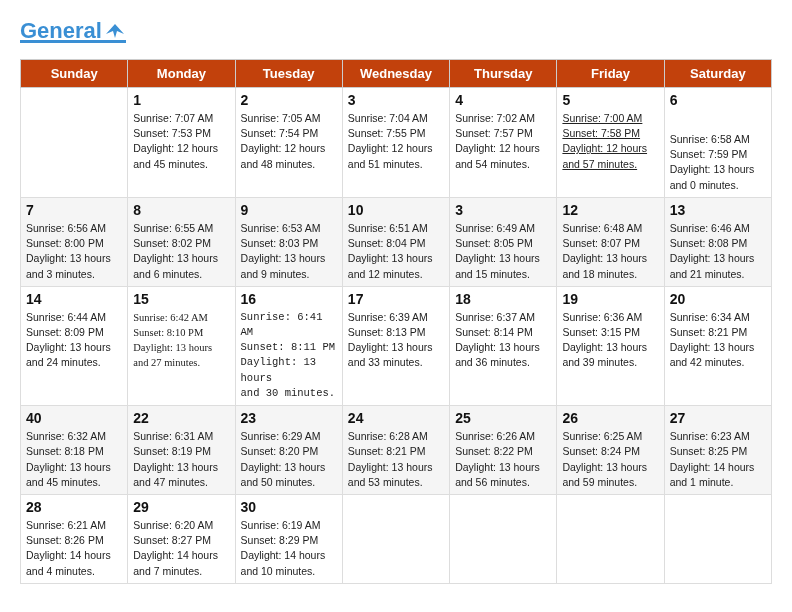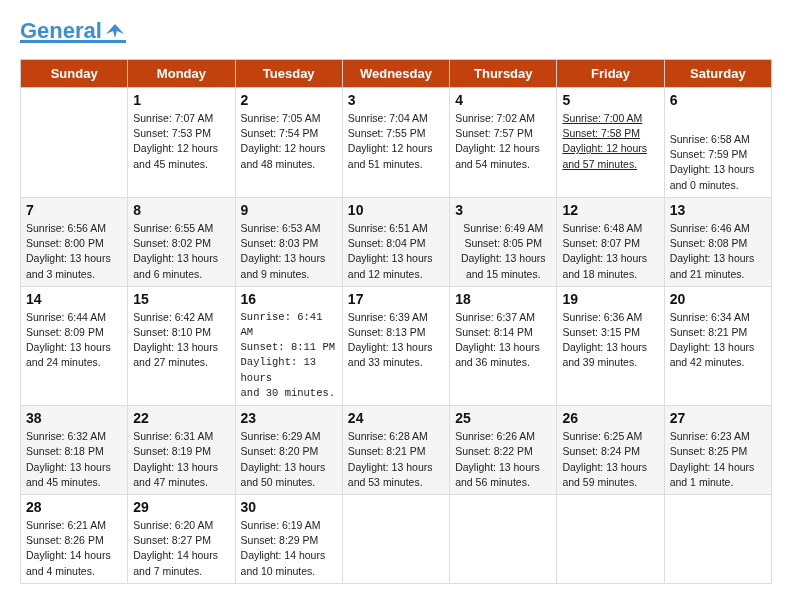--- a/index.html
+++ b/index.html
@@ -196,21 +196,21 @@
         </td>
         <td>
           <div class="day-num">10</div>
           <div class="day-info" style="white-space: pre-line;">Sunrise: 6:51 AM
 Sunset: 8:04 PM
 Daylight: 13 hours
 and 12 minutes.</div>
         </td>
         <td>
           <div class="day-num">3</div>
-          <div class="day-info" style="white-space: pre-line; text-align: center;">Sunrise: 6:49 AM
+          <div class="day-info" style="white-space: pre-line;">Sunrise: 6:49 AM
 Sunset: 8:05 PM
 Daylight: 13 hours
 and 15 minutes.</div>
         </td>
         <td>
           <div class="day-num">12</div>
           <div class="day-info" style="white-space: pre-line;">Sunrise: 6:48 AM
 Sunset: 8:07 PM
 Daylight: 13 hours
 and 18 minutes.</div>
@@ -226,21 +226,21 @@
       <tr>
         <td>
           <div class="day-num">14</div>
           <div class="day-info" style="white-space: pre-line;">Sunrise: 6:44 AM
 Sunset: 8:09 PM
 Daylight: 13 hours
 and 24 minutes.</div>
         </td>
         <td>
           <div class="day-num">15</div>
-          <div class="day-info" style="white-space: pre-line;">Sunrise: 6:42 AM
+          <div class="day-info" style="white-space: pre-line; font-family: Liberation Serif, serif;">Sunrise: 6:42 AM
 Sunset: 8:10 PM
 Daylight: 13 hours
 and 27 minutes.</div>
         </td>
         <td>
           <div class="day-num">16</div>
           <div class="day-info" style="white-space: pre-line; font-family: Liberation Mono, monospace;">Sunrise: 6:41 AM
 Sunset: 8:11 PM
 Daylight: 13 hours
 and 30 minutes.</div>
@@ -269,21 +269,21 @@
         <td>
           <div class="day-num">20</div>
           <div class="day-info" style="white-space: pre-line;">Sunrise: 6:34 AM
 Sunset: 8:21 PM
 Daylight: 13 hours
 and 42 minutes.</div>
         </td>
       </tr>
       <tr>
         <td>
-          <div class="day-num">38</div>
+          <div class="day-num">40</div>
           <div class="day-info" style="white-space: pre-line;">Sunrise: 6:32 AM
 Sunset: 8:18 PM
 Daylight: 13 hours
 and 45 minutes.</div>
         </td>
         <td>
           <div class="day-num">22</div>
           <div class="day-info" style="white-space: pre-line;">Sunrise: 6:31 AM
 Sunset: 8:19 PM
 Daylight: 13 hours

